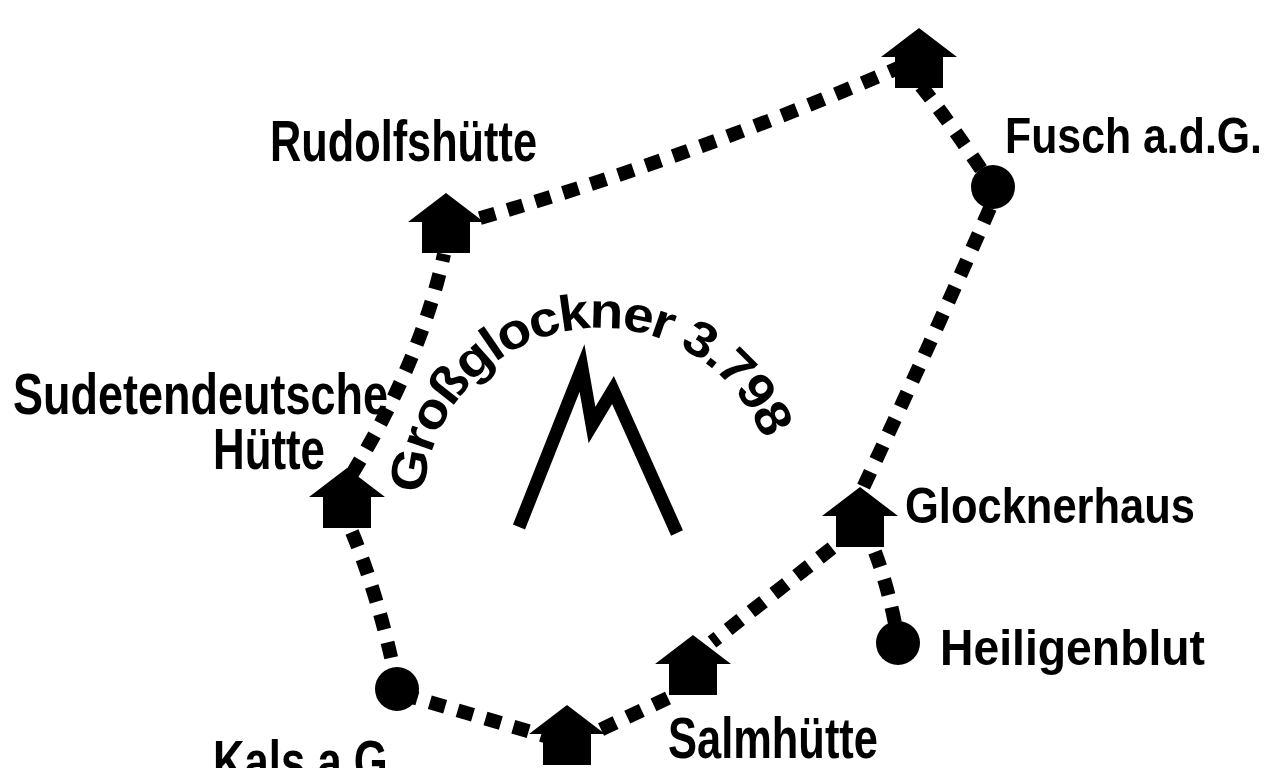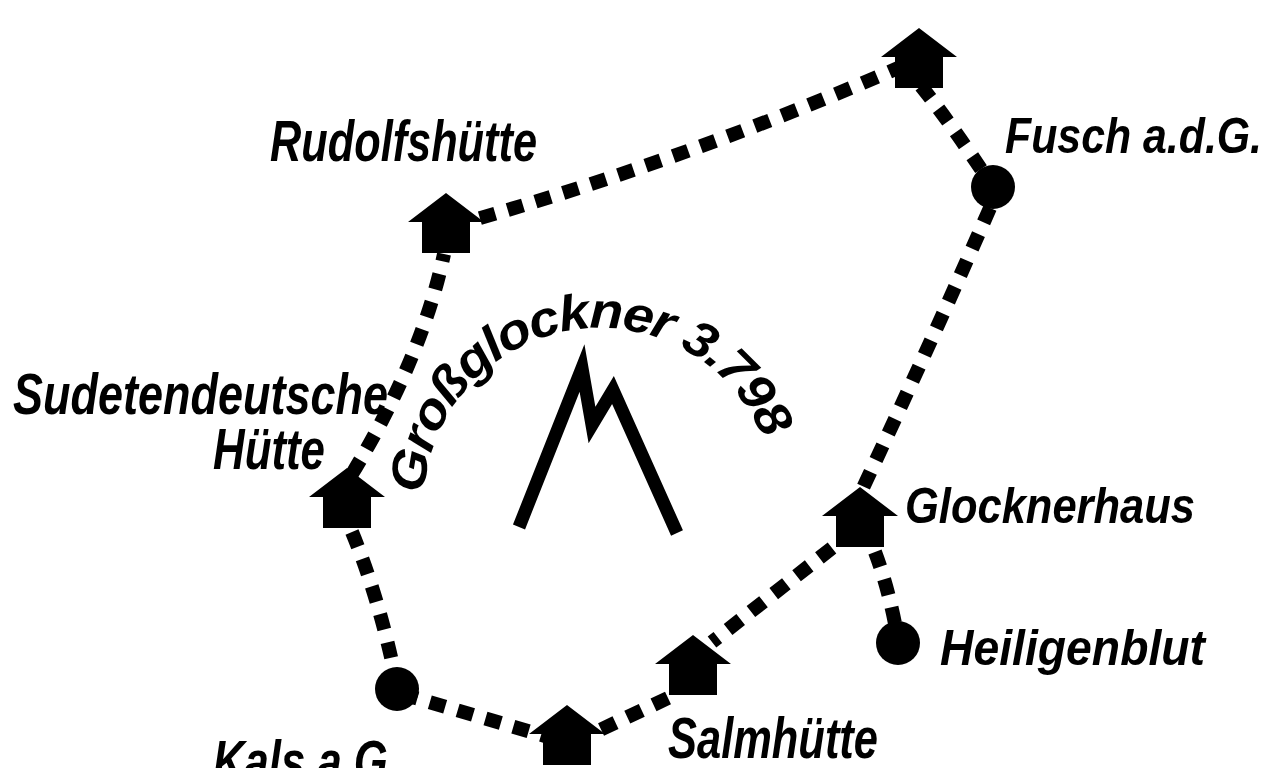--- a/index.html
+++ b/index.html
@@ -9,21 +9,20 @@
     height: 768px;
     background: #ffffff;
     overflow: hidden;
     font-family: "Liberation Sans", sans-serif;
   }
   .stage {
     position: relative;
     width: 1112px;
     height: 768px;
     background: #ffffff;
-    font-style: italic;
   }
   svg text {
     font-family: "Liberation Sans", sans-serif;
     font-weight: bold;
     fill: #000000;
   }
   .route {
     fill: none;
     stroke: #000000;
     stroke-width: 14;

